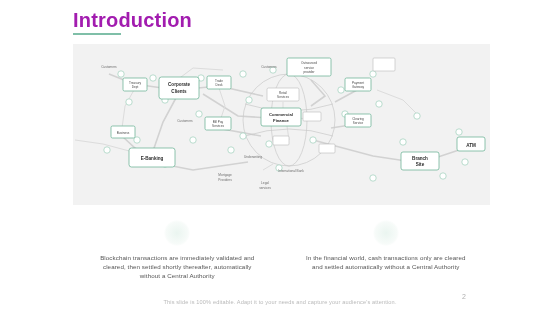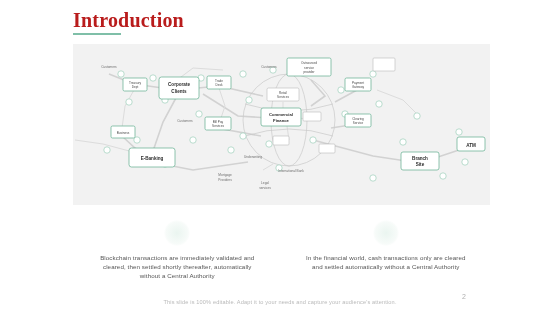--- a/index.html
+++ b/index.html
@@ -8,22 +8,22 @@
     background:#ffffff;
     font-family:"Liberation Sans", sans-serif;
     overflow:hidden;
     position:relative;
   }
   .slide{position:absolute;inset:0;background:#fff;}
 
   
   .title-wrap{position:absolute;left:73px;top:8px;}
   .title{
-    font-size:20px;font-weight:700;color:#b91c1c;
-    letter-spacing:.2px;line-height:24px;font-family:Liberation Serif, serif;
+    font-size:20px;font-weight:700;color:#a21caf;
+    letter-spacing:.2px;line-height:24px;
   }
   .title-rule{
     width:48px;height:2px;background:#7fbfa8;margin-top:1px;
   }
 
   
   .panel{
     position:absolute;left:73px;top:44px;width:417px;height:161px;
     background:#f2f2f2;
     overflow:hidden;

